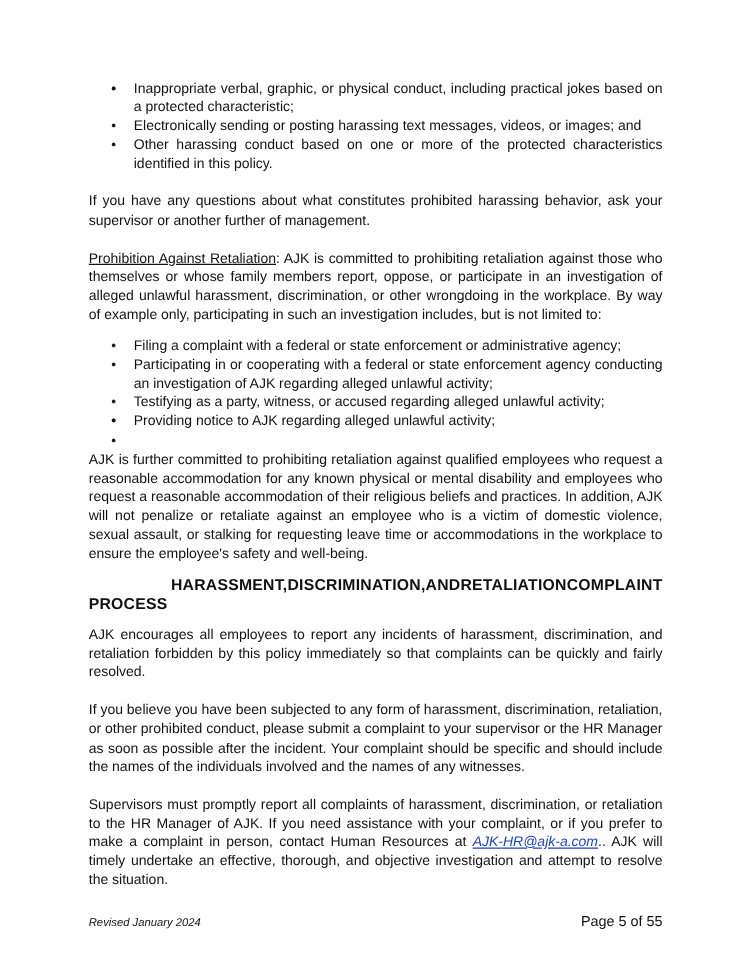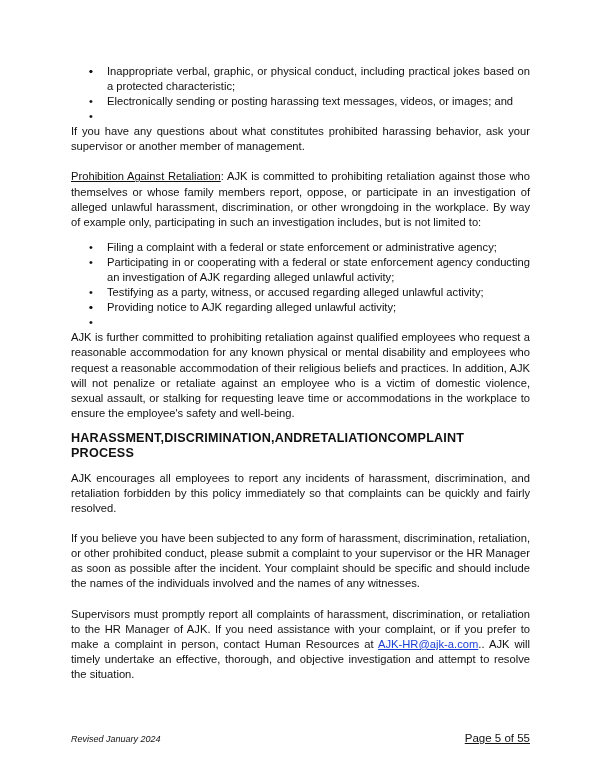--- a/index.html
+++ b/index.html
@@ -8,41 +8,41 @@
   .page { position: absolute; left: 71px; top: 64px; width: 459px; }
   p, li { font-size: 11.2px; line-height: 15.1px; margin: 0; text-align: justify; }
   ul { list-style: none; margin: 0; padding: 0; }
   ul li { position: relative; padding-left: 36px; }
   ul li .bullet { position: absolute; left: 18px; top: 0; font-size: 11px; }
   .gap { height: 15px; }
   .gap-sm { height: 10px; }
   .u { text-decoration: underline; }
   h2 { font-size: 12.6px; line-height: 15px; font-weight: bold; margin: 0;
        letter-spacing: 0.2px; }
-  h2 .line1 { display: flex; justify-content: flex-start; }
-  a.link { color: #1a3fd4; text-decoration: underline; }
+  h2 .line1 { display: flex; justify-content: flex-end; }
+  a.link { color: #1a3fd4; text-decoration: underline; font-style: italic; }
   .footer { position: absolute; left: 71px; top: 732px; width: 459px;
             display: flex; justify-content: space-between; align-items: baseline; }
   .footer .rev { font-size: 9px; font-style: italic; text-align: center; }
-  .footer .pg { font-size: 11.5px; text-decoration: underline; }
+  .footer .pg { font-size: 11.5px; }
 </style>
 </head>
 <body>
 
 <div class="page">
 
   <ul>
     <li><span class="bullet">•</span></li>
     <li><span class="bullet">•</span><span>Inappropriate verbal, graphic, or physical conduct, including practical jokes based on a protected characteristic;</span></li>
     <li><span class="bullet">•</span><span>Electronically sending or posting harassing text messages, videos, or images; and</span></li>
-    <li><span class="bullet">•</span></li>
+    <li><span class="bullet">•</span><span>Other harassing conduct based on one or more of the protected characteristics identified in this policy.</span></li>
   </ul>
 
   <div class="gap"></div>
-  <p>If you have any questions about what constitutes prohibited harassing behavior, ask your supervisor or another member of management.</p>
+  <p>If you have any questions about what constitutes prohibited harassing behavior, ask your supervisor or another further of management.</p>
 
   <div class="gap"></div>
   <p><span class="u">Prohibition Against Retaliation</span><span>:</span><span> AJK is committed to prohibiting retaliation against those who themselves or whose family members report, oppose, or participate in an investigation of alleged unlawful harassment, discrimination, or other wrongdoing in the workplace.  By way of example only, participating in such an investigation includes, but is not limited to:</span></p>
 
   <div class="gap-sm"></div>
   <ul>
     <li><span class="bullet">•</span><span>Filing a complaint with a federal or state enforcement or administrative agency;</span></li>
     <li><span class="bullet">•</span><span>Participating in or cooperating with a federal or state enforcement agency conducting an investigation of AJK regarding alleged unlawful activity;</span></li>
     <li><span class="bullet">•</span><span>Testifying as a party, witness, or accused regarding alleged unlawful activity;</span></li>
     <li><span class="bullet">•</span></li>

